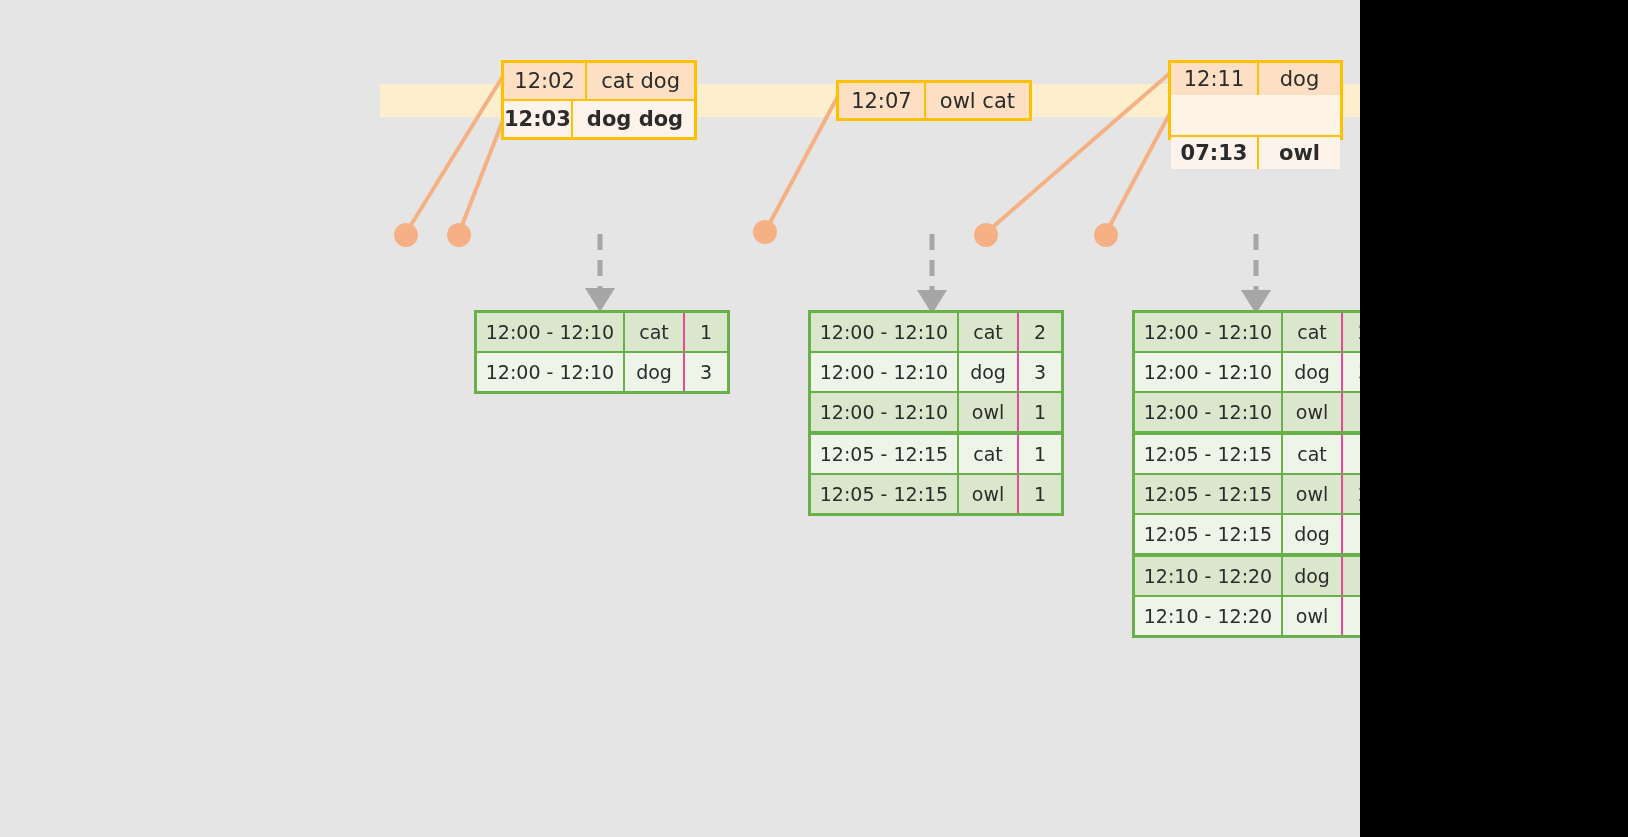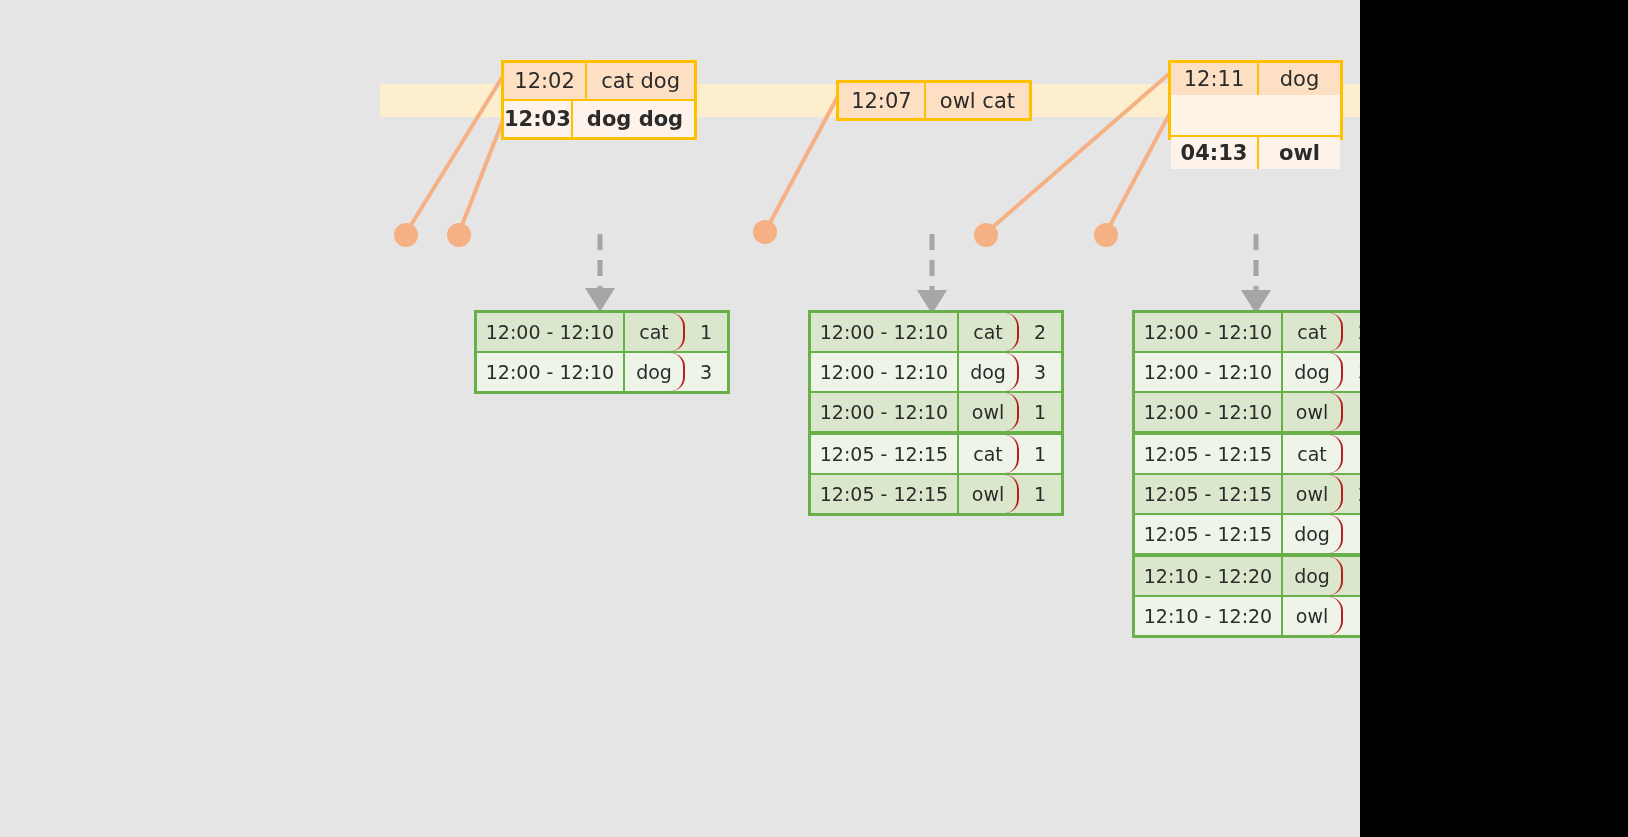--- a/index.html
+++ b/index.html
@@ -97,23 +97,22 @@
     text-align: center;
     border-right: 2px solid #6ab04a;
     white-space: nowrap;
   }
   .rt-key {
     width: 60px;
     font-size: 19px;
     color: #2b2b2b;
     padding: 8px 6px;
     text-align: center;
-    border-right: 2px solid #b91c1c;
-    white-space: nowrap;
-    border-radius: 14px;
+    border-right: 2px solid #ec4899;
+    white-space: nowrap;
   }
   .rt-cnt {
     width: 42px;
     font-size: 19px;
     color: #2b2b2b;
     padding: 8px 4px;
     text-align: center;
     white-space: nowrap;
   }
 </style>
@@ -173,21 +172,21 @@
       <span class="event-text">owl cat</span>
     </div>
   </div>
 
   <div class="event-box" style="left:1168px; top:60px; width:175px; height:80px;gap:40px;">
     <div class="event-row shade-a">
       <span class="event-time">12:11</span>
       <span class="event-text">dog</span>
     </div>
     <div class="event-row shade-b">
-      <span class="event-time">04:13</span>
+      <span class="event-time">07:13</span>
       <span class="event-text">owl</span>
     </div>
   </div>
 
   <div class="result-table" style="left:474px; top:310px;">
       <div class="rt-row band-a">
         <span class="rt-win">12:00 - 12:10</span>
         <span class="rt-key">cat</span>
         <span class="rt-cnt">1</span>
       </div>

